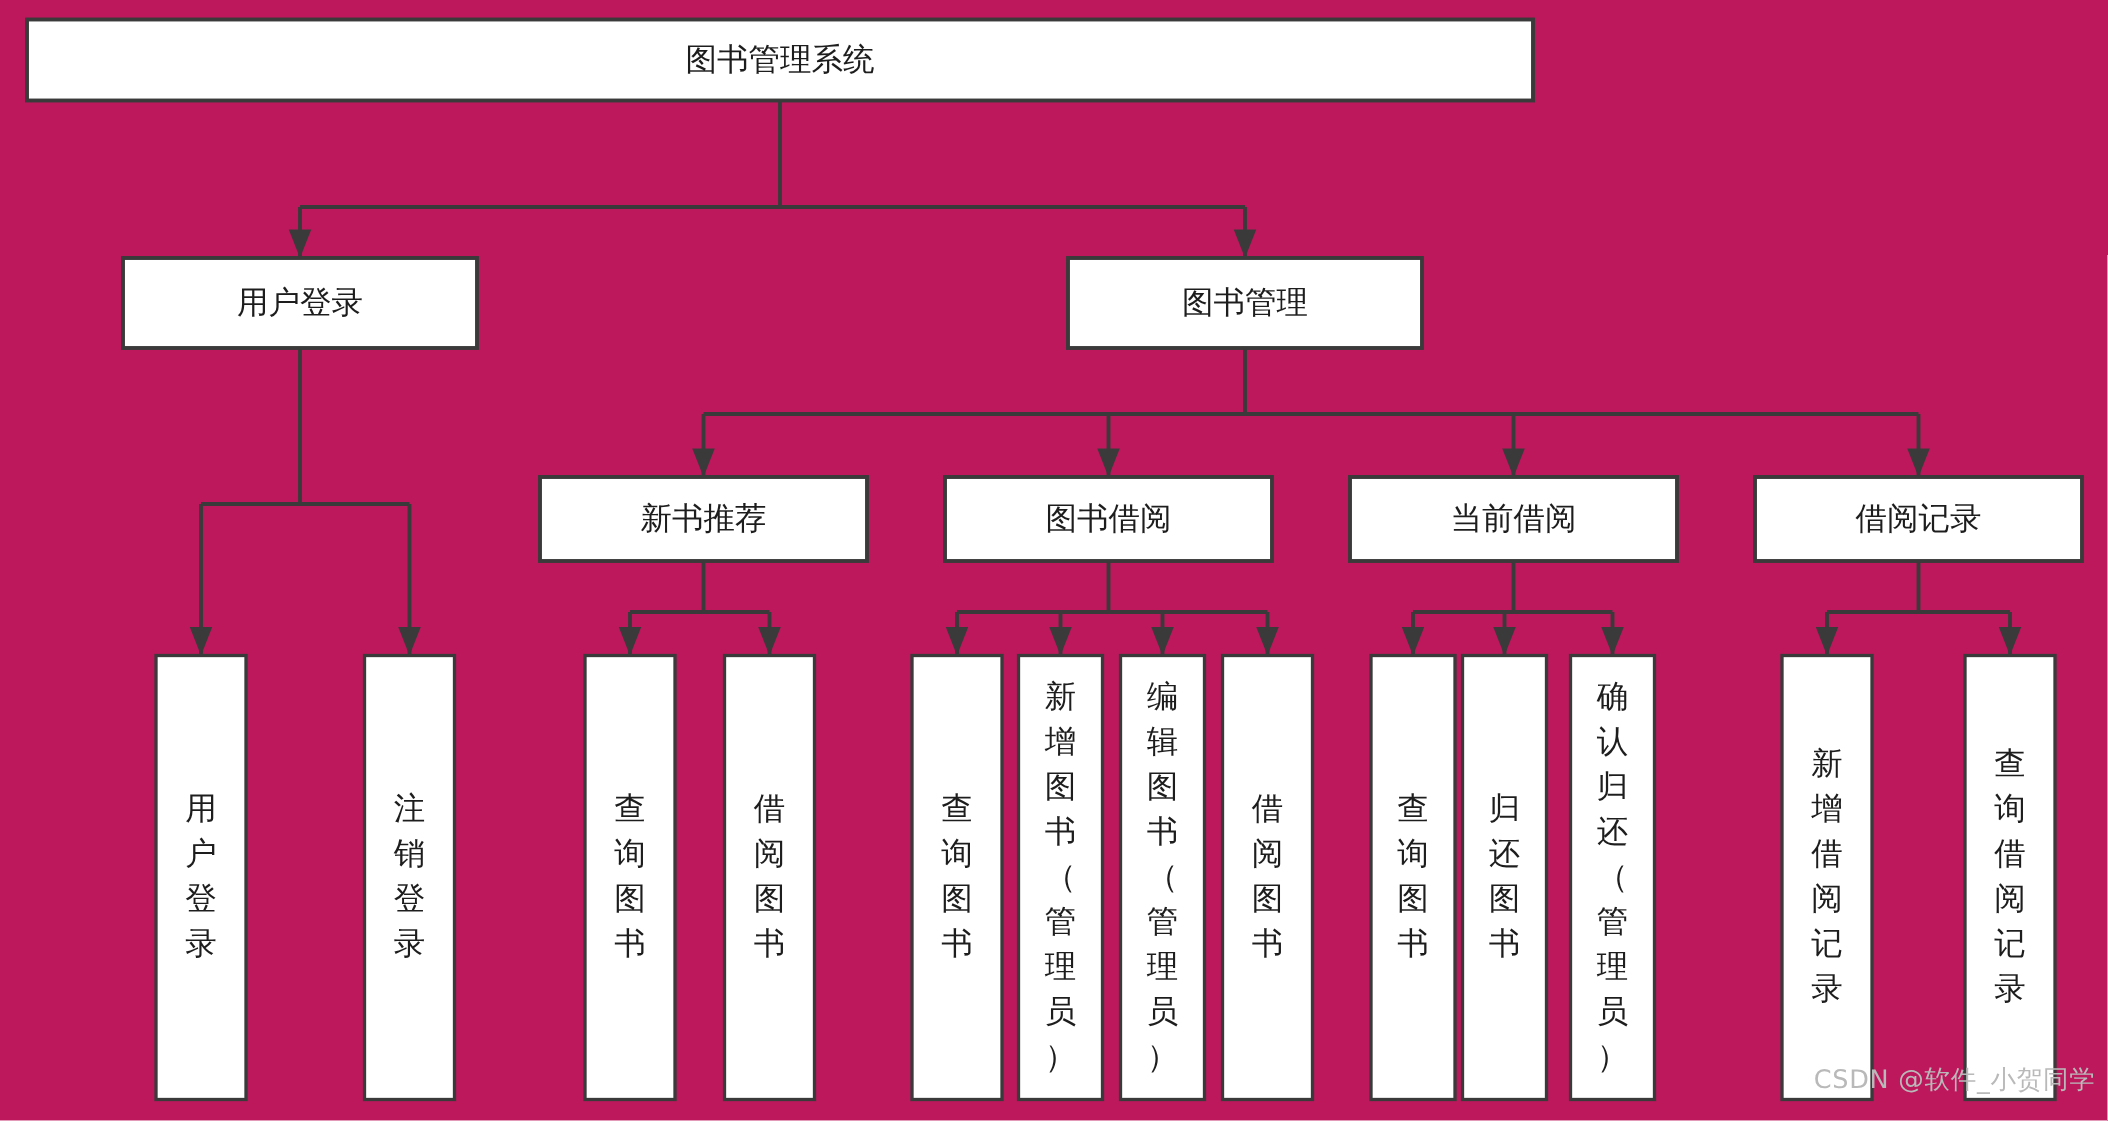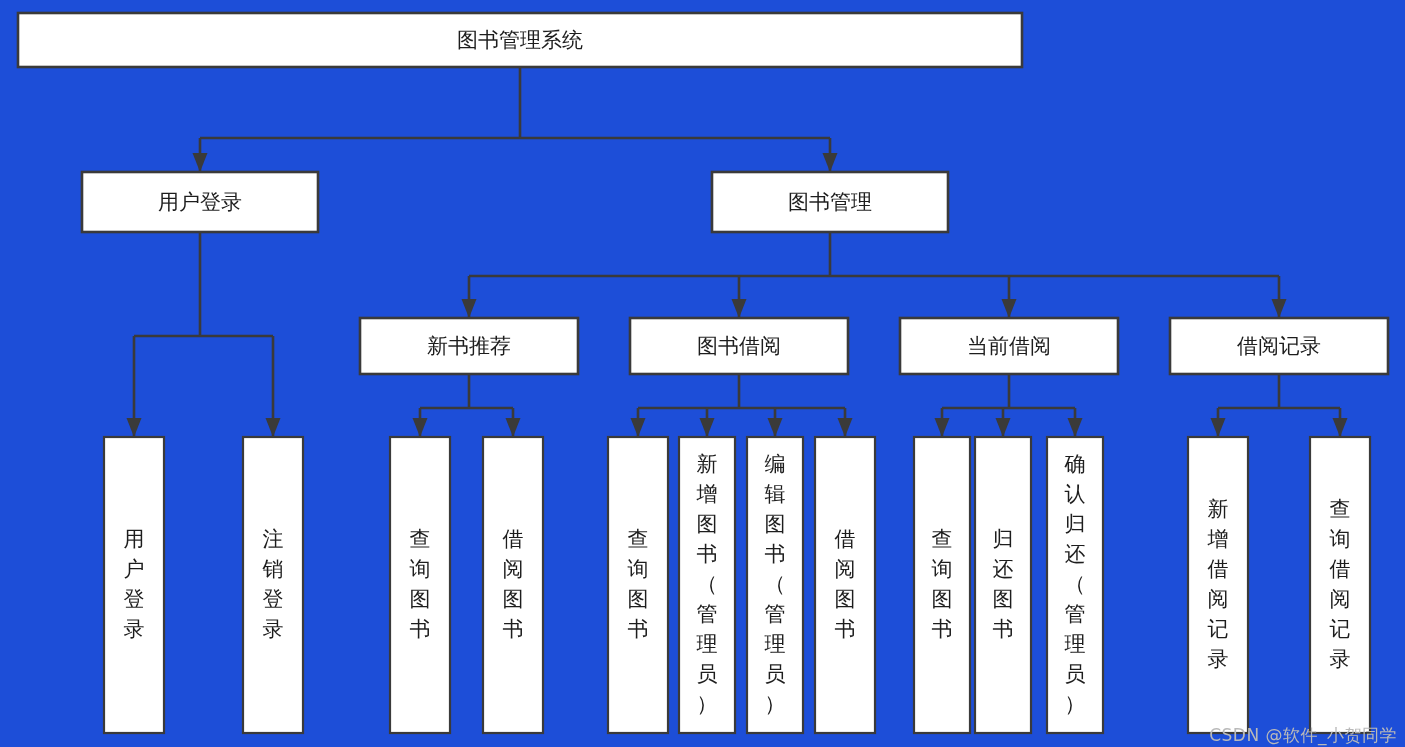--- a/index.html
+++ b/index.html
@@ -7,21 +7,21 @@
     padding: 0;
     background: #ffffff;
   }
   body {
     font-family: "DejaVu Sans", "Liberation Sans", sans-serif;
   }
   #stage {
     position: relative;
     width: 1405px;
     height: 747px;
-    background: #1d4ed8;
+    background: #be185d;
     overflow: hidden;
   }
   #diagram {
     position: absolute;
     left: 0;
     top: 0;
     width: 1405px;
     height: 747px;
   }
   .node-box {
@@ -52,21 +52,21 @@
   .leaf-label {
     fill: #1d1d1d;
     font-family: "DejaVu Sans", "Liberation Sans", sans-serif;
     font-size: 21px;
     text-anchor: middle;
     dominant-baseline: middle;
   }
   .watermark {
     position: absolute;
     right: 8px;
-    bottom: 0;
+    bottom: 16px;
     font-family: "DejaVu Sans", "Liberation Sans", sans-serif;
     font-size: 17px;
     color: #b9b9b9;
     white-space: nowrap;
     letter-spacing: 0.5px;
   }
 </style>
 </head>
 <body>
 

